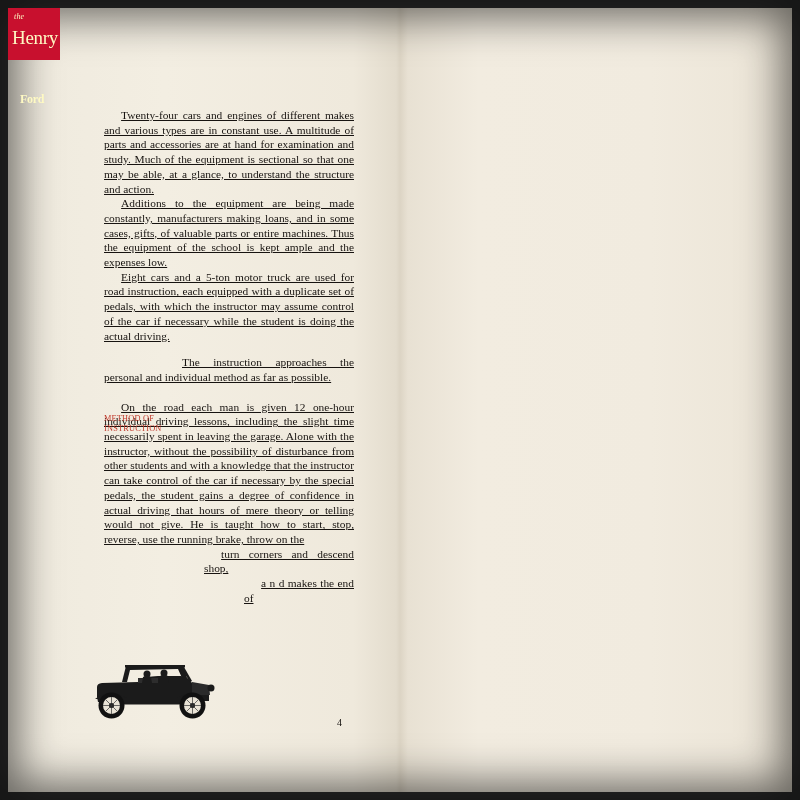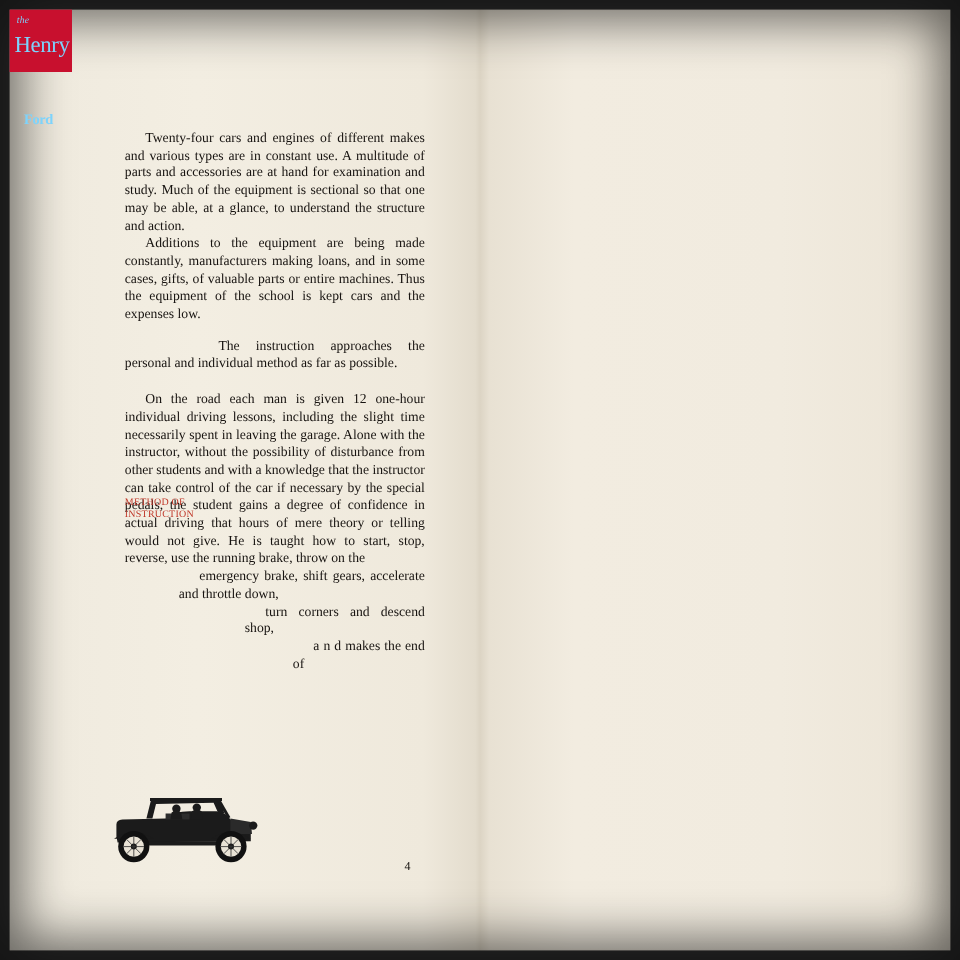--- a/index.html
+++ b/index.html
@@ -55,21 +55,21 @@
   .page-right { right: 0; }
 
   
   .logo {
     position: absolute;
     left: 0px;
     top: 0px;
     width: 52px;
     height: 52px;
     background: #c8102e;
-    color: #7dd3fc;
+    color: #fef9c3;
     font-family: "Liberation Serif", serif;
     z-index: 6;
     text-align: right;
   }
   .logo .l1 {
     position: absolute;
     left: 6px;
     top: 4px;
     font-size: 8px;
     font-style: italic;
@@ -99,20 +99,21 @@
     font-size: 11.4px;
     line-height: 1.29;
     color: #171310;
     text-align: justify;
   }
   .col-left  { left: 96px;  top: 100px; }
 
   p {
     margin: 0 0 0 0;
     text-indent: 1.5em;
+    text-decoration: underline;
   }
 
   
   .margin-note {
     position: absolute;
     left: 96px;
     width: 74px;
     color: #c0392b;
     font-weight: normal;
     font-size: 8.3px;
@@ -140,27 +141,27 @@
 </head>
 <body>
 
 <div class="scan">
   <div class="spread">
 
     <div class="page-left">
 
       <div class="col col-left">
         <p>Twenty-four cars and engines of different makes and various types are in constant use. A multitude of parts and accessories are at hand for examination and study. Much of the equipment is sectional so that one may be able, at a glance, to understand the structure and action.</p>
-        <p>Additions to the equipment are being made constantly, manufacturers making loans, and in some cases, gifts, of valuable parts or entire machines. Thus the equipment of the school is kept cars and the expenses low.</p>
+        <p>Additions to the equipment are being made constantly, manufacturers making loans, and in some cases, gifts, of valuable parts or entire machines. Thus the equipment of the school is kept ample and the expenses low.</p>
+        <p>Eight cars and a 5-ton motor truck are used for road instruction, each equipped with a duplicate set of pedals, with which the instructor may assume control of the car if necessary while the student is doing the actual driving.</p>
         <p style="text-indent:0; margin-top:12px;">
           <span style="display:inline-block; width:78px;">&nbsp;</span><span>The instruction approaches the personal and individual method as far as possible.</span>
         </p>
         <p style="margin-top:15px;">
           <span>On the road each man is given 12 one-hour individual driving lessons, including the slight time necessarily spent in leaving the garage. Alone with the instructor, without the possibility of disturbance from other students and with a knowledge that the instructor can take control of the car if necessary by the special pedals, the student gains a degree of confidence in actual driving that hours of mere theory or telling would not give. He is taught how to start, stop, reverse, use the running brake, throw on the</span>
-          <span class="narrow1">emergency brake, shift gears, accelerate and throttle down,</span>
           <span class="narrow2">turn corners and descend shop,</span>
           <span class="narrow3">a n d makes the end of</span>
         </p>
       </div>
 
       <div class="margin-note" style="top: 406px;">METHOD OF INSTRUCTION</div>
 
       <svg class="car car-left" viewBox="0 0 290 140">
         <g fill="#1b1b1b">
 

